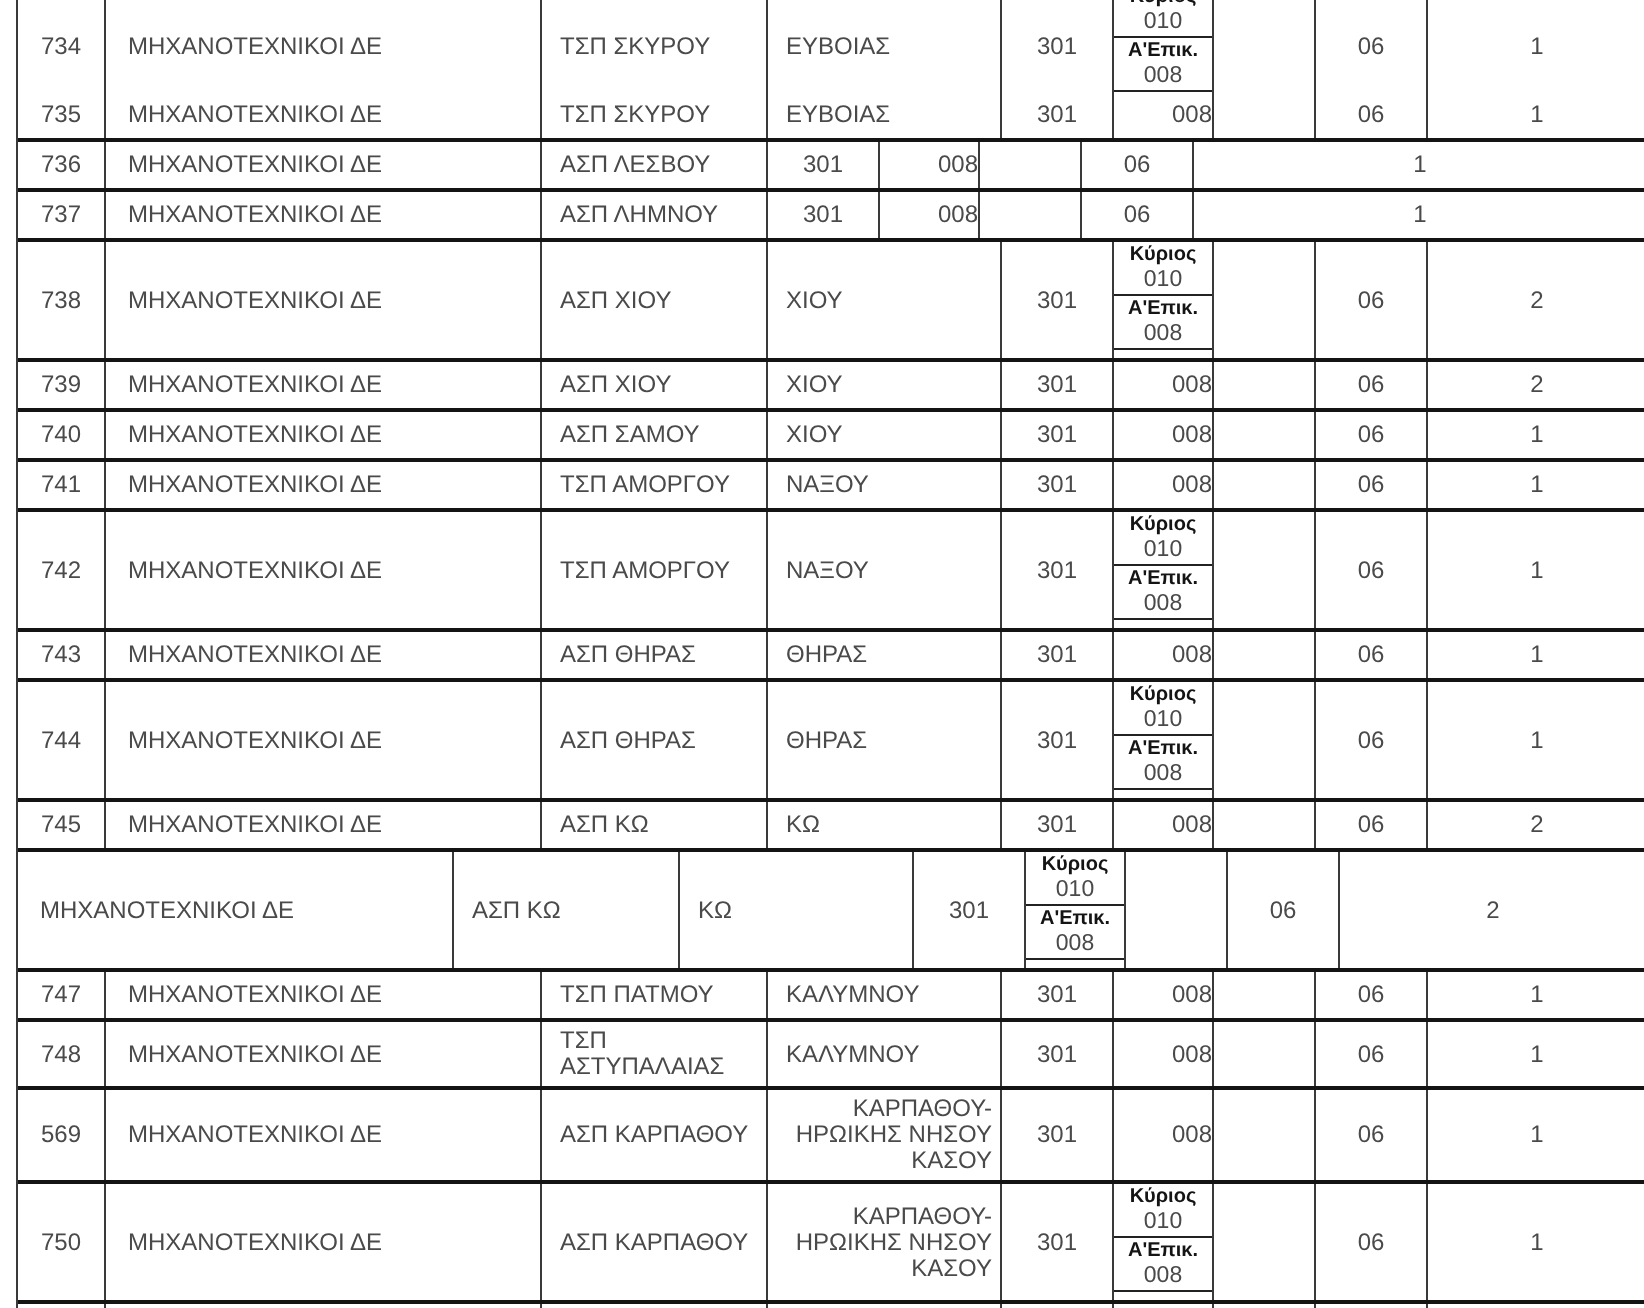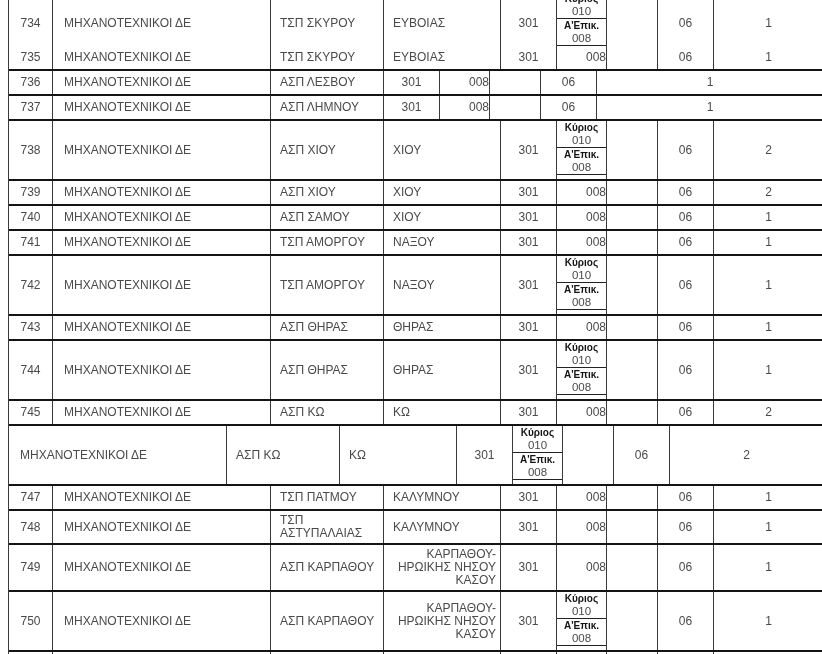--- a/index.html
+++ b/index.html
@@ -250,21 +250,21 @@
     <div class="cell c-spec">ΜΗΧΑΝΟΤΕΧΝΙΚΟΙ ΔΕ</div>
     <div class="cell c-unit">ΤΣΠ ΑΣΤΥΠΑΛΑΙΑΣ</div>
     <div class="cell c-pref">ΚΑΛΥΜΝΟΥ</div>
     <div class="cell c-code">301</div>
     <div class="cell c-grade">008</div>
     <div class="cell c-spare"></div>
     <div class="cell c-branch">06</div>
     <div class="cell c-pos">1</div>
   </div>
       <div class="row">
-    <div class="cell c-num">749</div>
+    <div class="cell c-num">569</div>
     <div class="cell c-spec">ΜΗΧΑΝΟΤΕΧΝΙΚΟΙ ΔΕ</div>
     <div class="cell c-unit">ΑΣΠ ΚΑΡΠΑΘΟΥ</div>
     <div class="cell c-pref">ΚΑΡΠΑΘΟΥ-ΗΡΩΙΚΗΣ ΝΗΣΟΥ ΚΑΣΟΥ</div>
     <div class="cell c-code">301</div>
     <div class="cell c-grade">008</div>
     <div class="cell c-spare"></div>
     <div class="cell c-branch">06</div>
     <div class="cell c-pos">1</div>
   </div>
       <div class="row">

